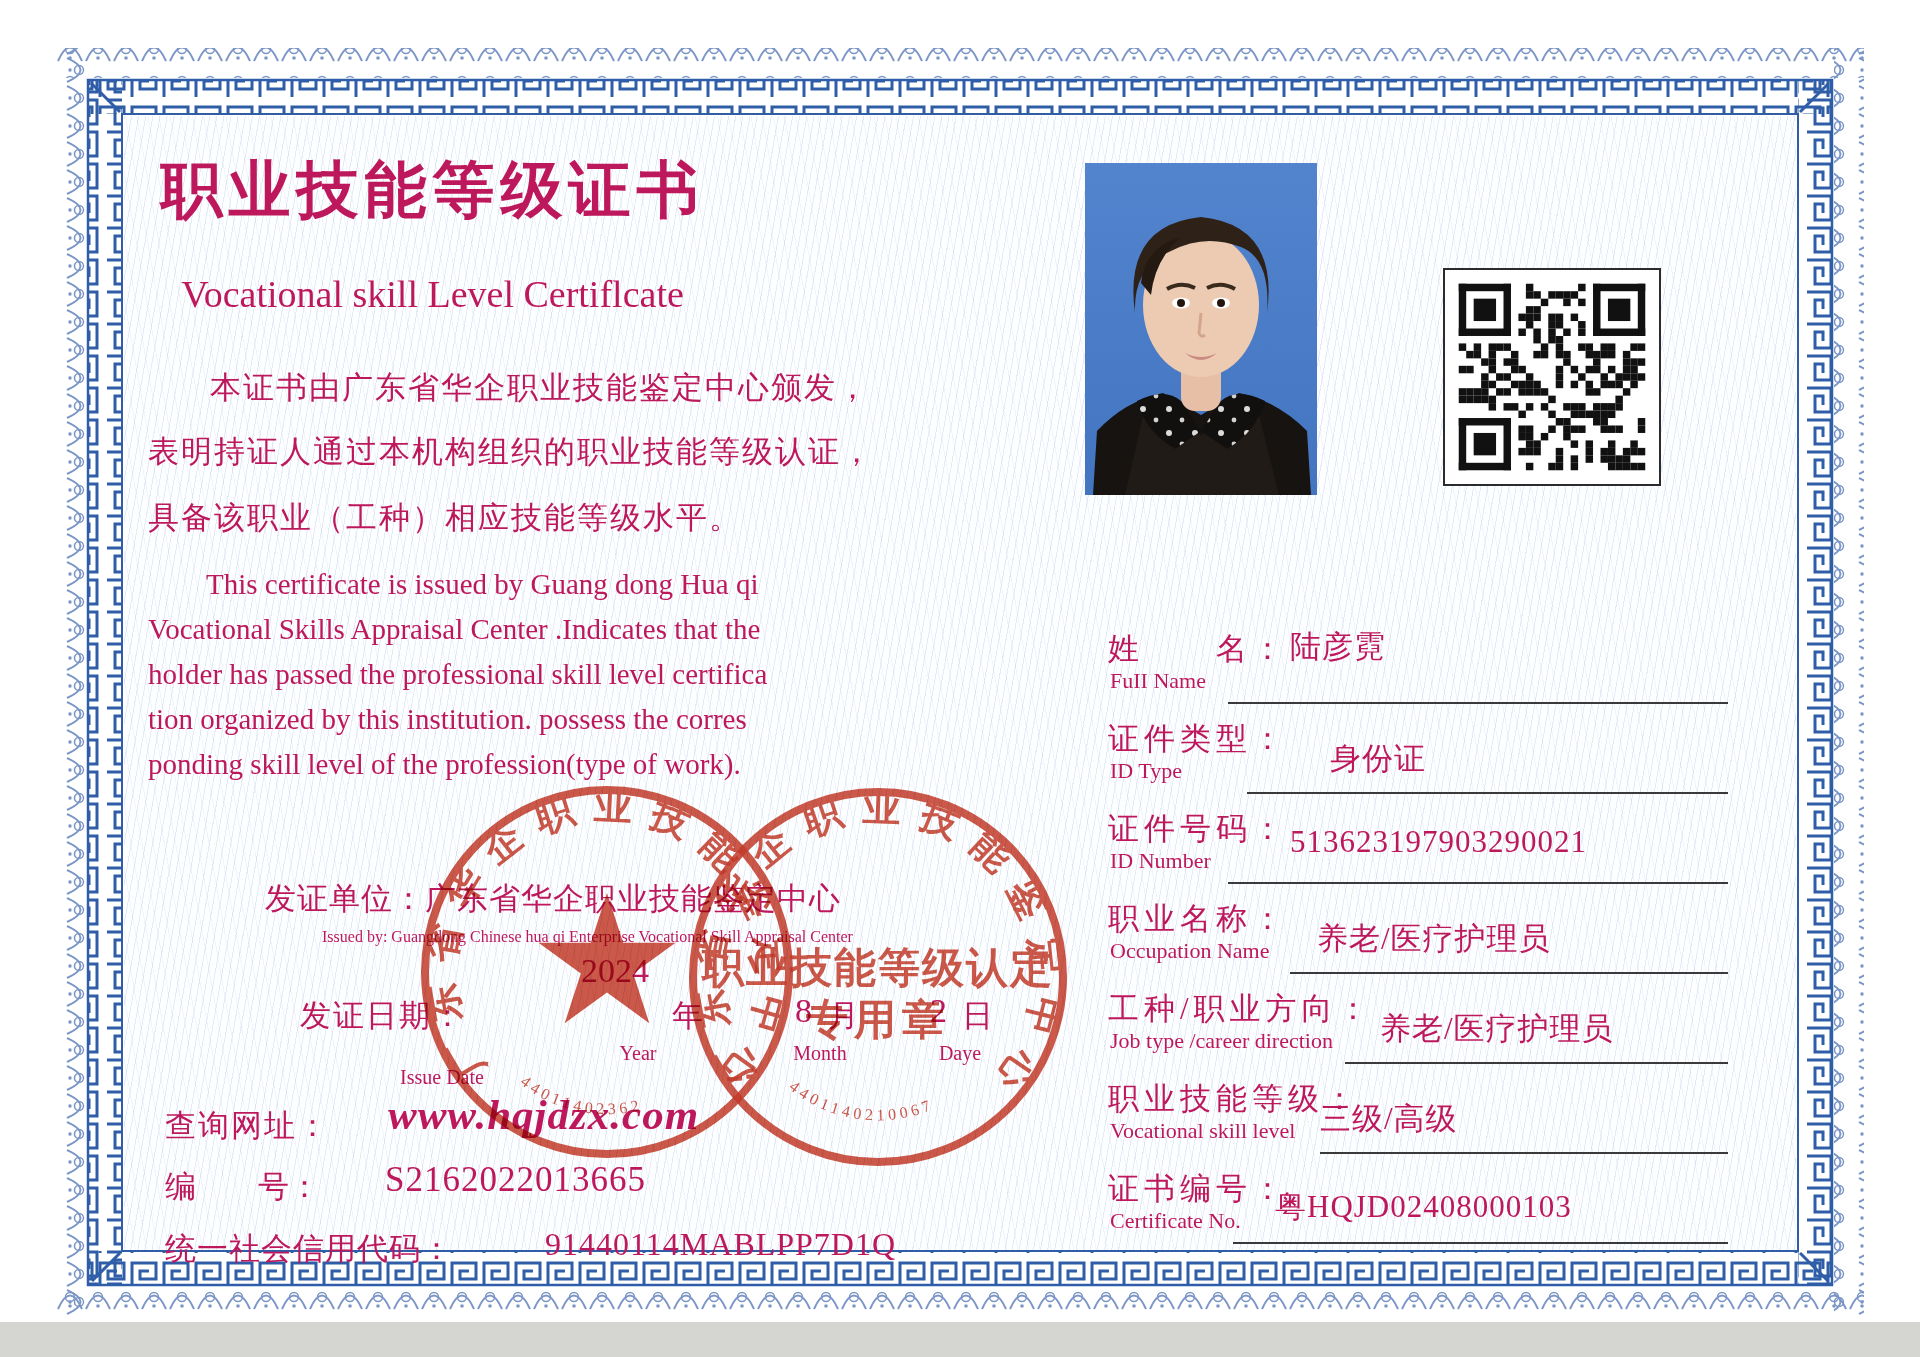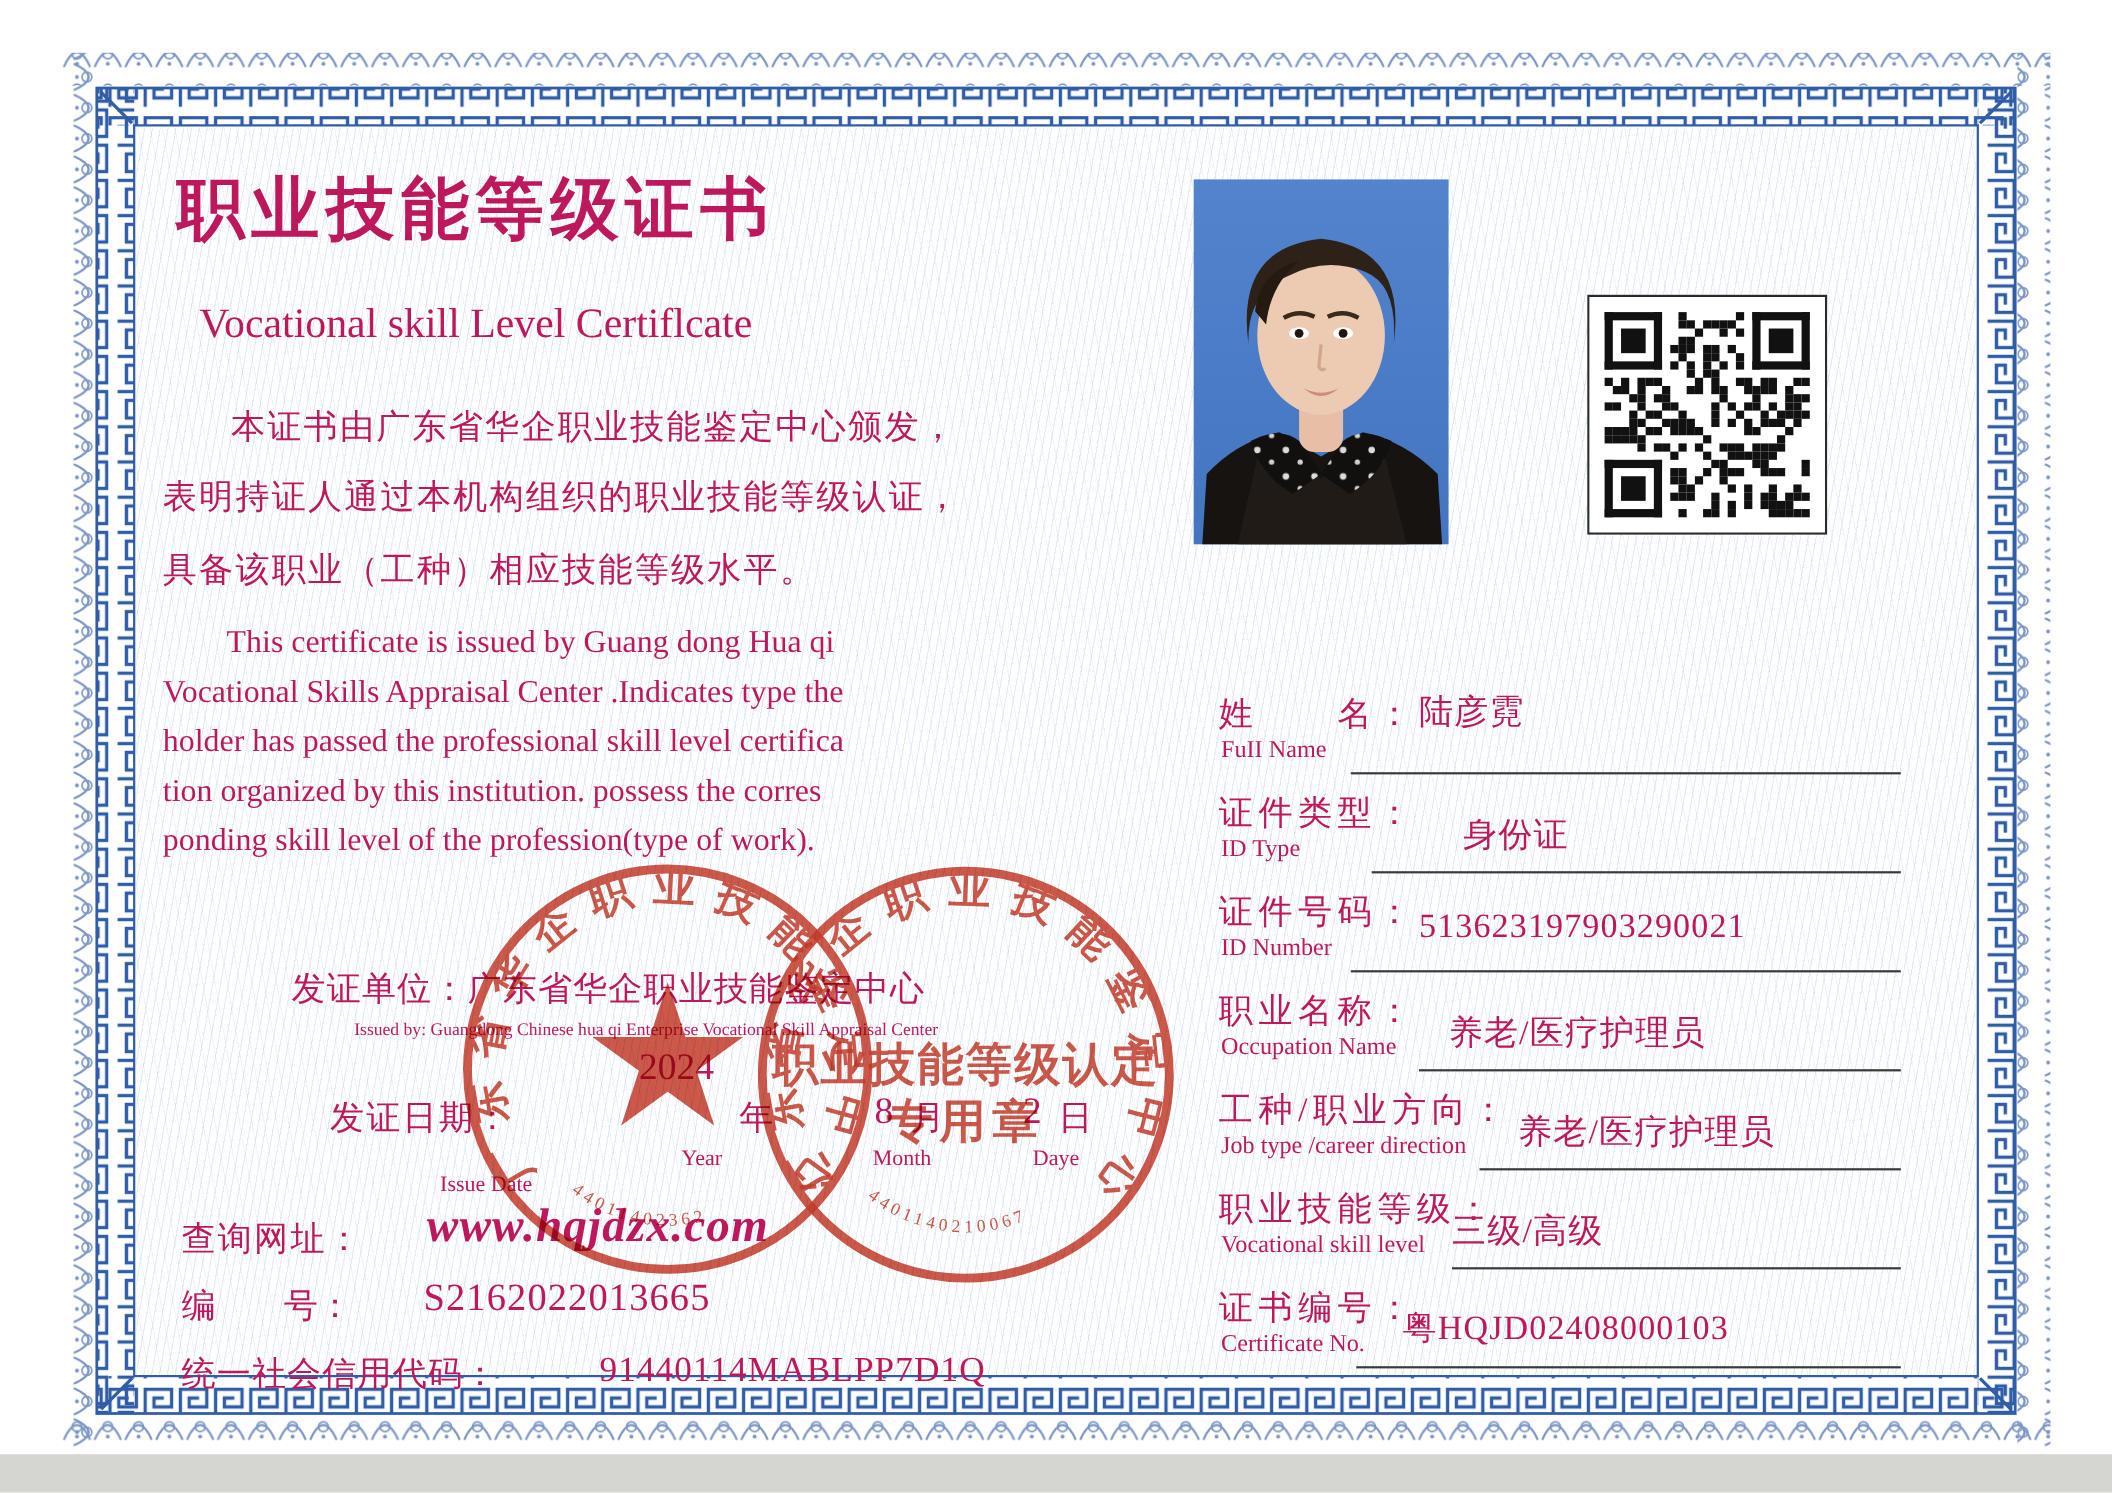--- a/index.html
+++ b/index.html
@@ -104,21 +104,21 @@
   </svg>
 
   <div class="abs title-cn">职业技能等级证书</div>
   <div class="abs title-en">Vocational skill Level  Certiflcate</div>
 
   <div class="abs cnline cn1">本证书由广东省华企职业技能鉴定中心颁发，</div>
   <div class="abs cnline cn2">表明持证人通过本机构组织的职业技能等级认证，</div>
   <div class="abs cnline cn3">具备该职业（工种）相应技能等级水平。</div>
 
   <div class="abs enline en1">This certificate is issued by Guang dong Hua qi</div>
-  <div class="abs enline en2">Vocational Skills Appraisal Center .Indicates type the</div>
+  <div class="abs enline en2">Vocational Skills Appraisal Center .Indicates that the</div>
   <div class="abs enline en3">holder has passed the professional skill level certifica</div>
   <div class="abs enline en4">tion organized by this institution. possess the corres</div>
   <div class="abs enline en5">ponding  skill level of the profession(type of  work).</div>
 
   <div class="abs issuer">
     <span>发证单位：</span><span>广东省华企职业技能鉴定中心</span>
   </div>
   <div class="abs issuer-en">Issued by: Guangdong Chinese hua qi Enterprise Vocational Skill Appraisal Center</div>
 
   <div class="abs date-lbl">发证日期：</div>

